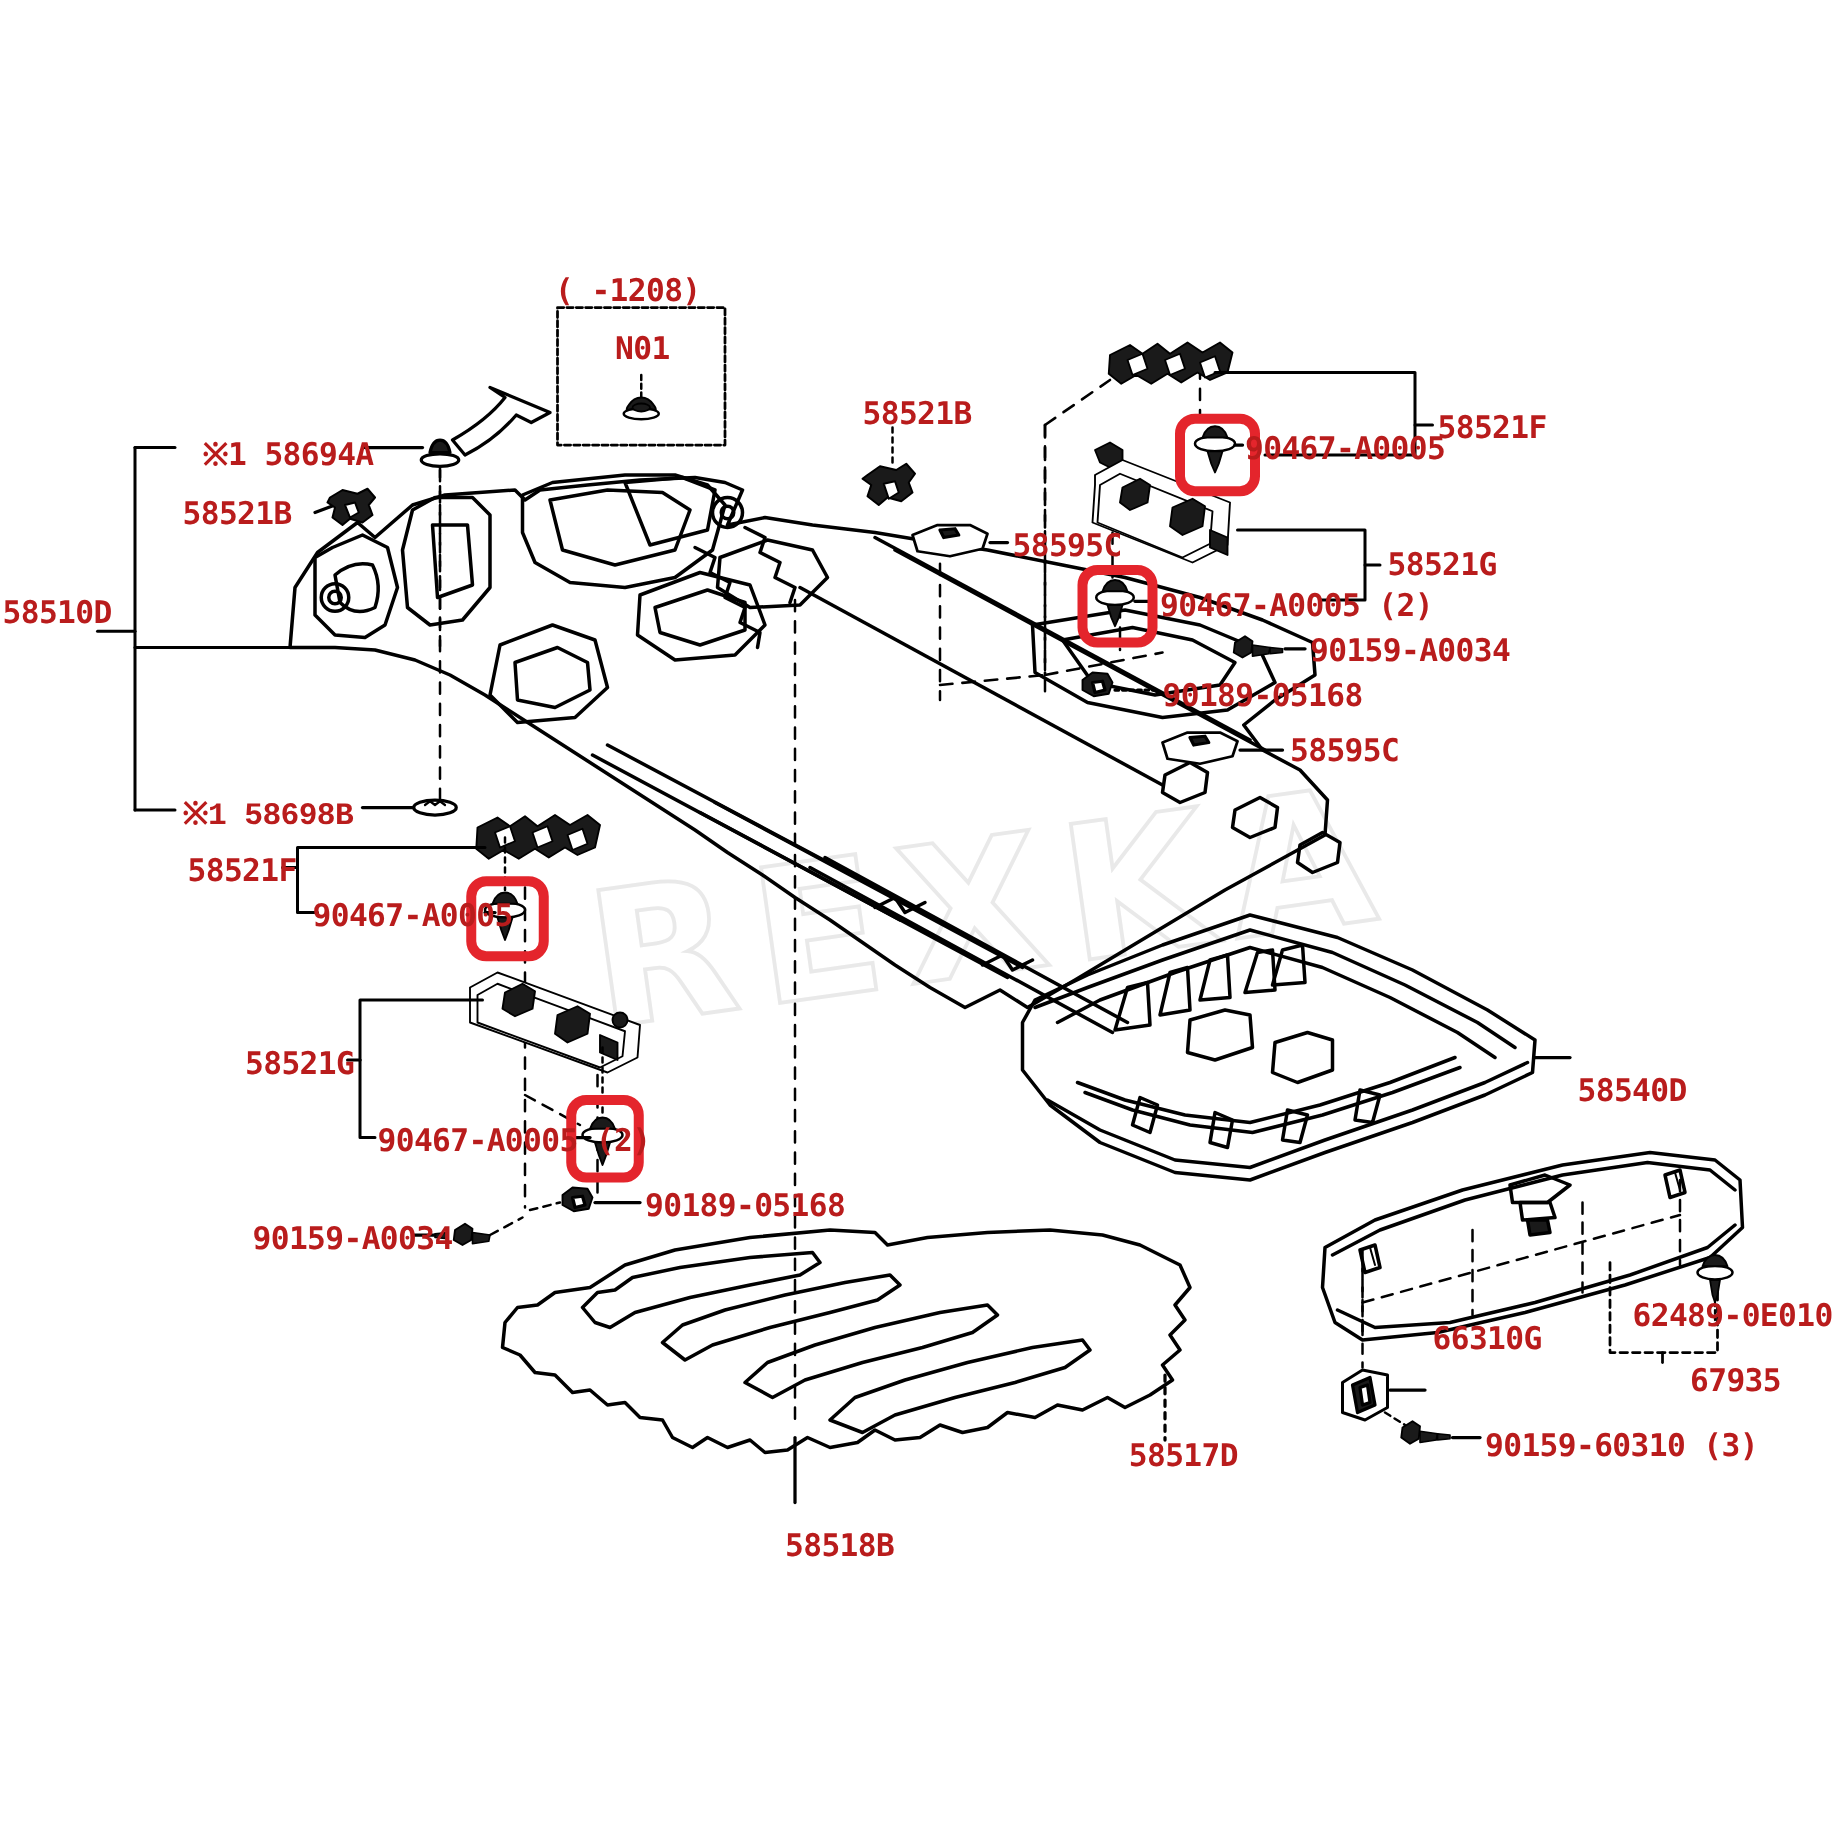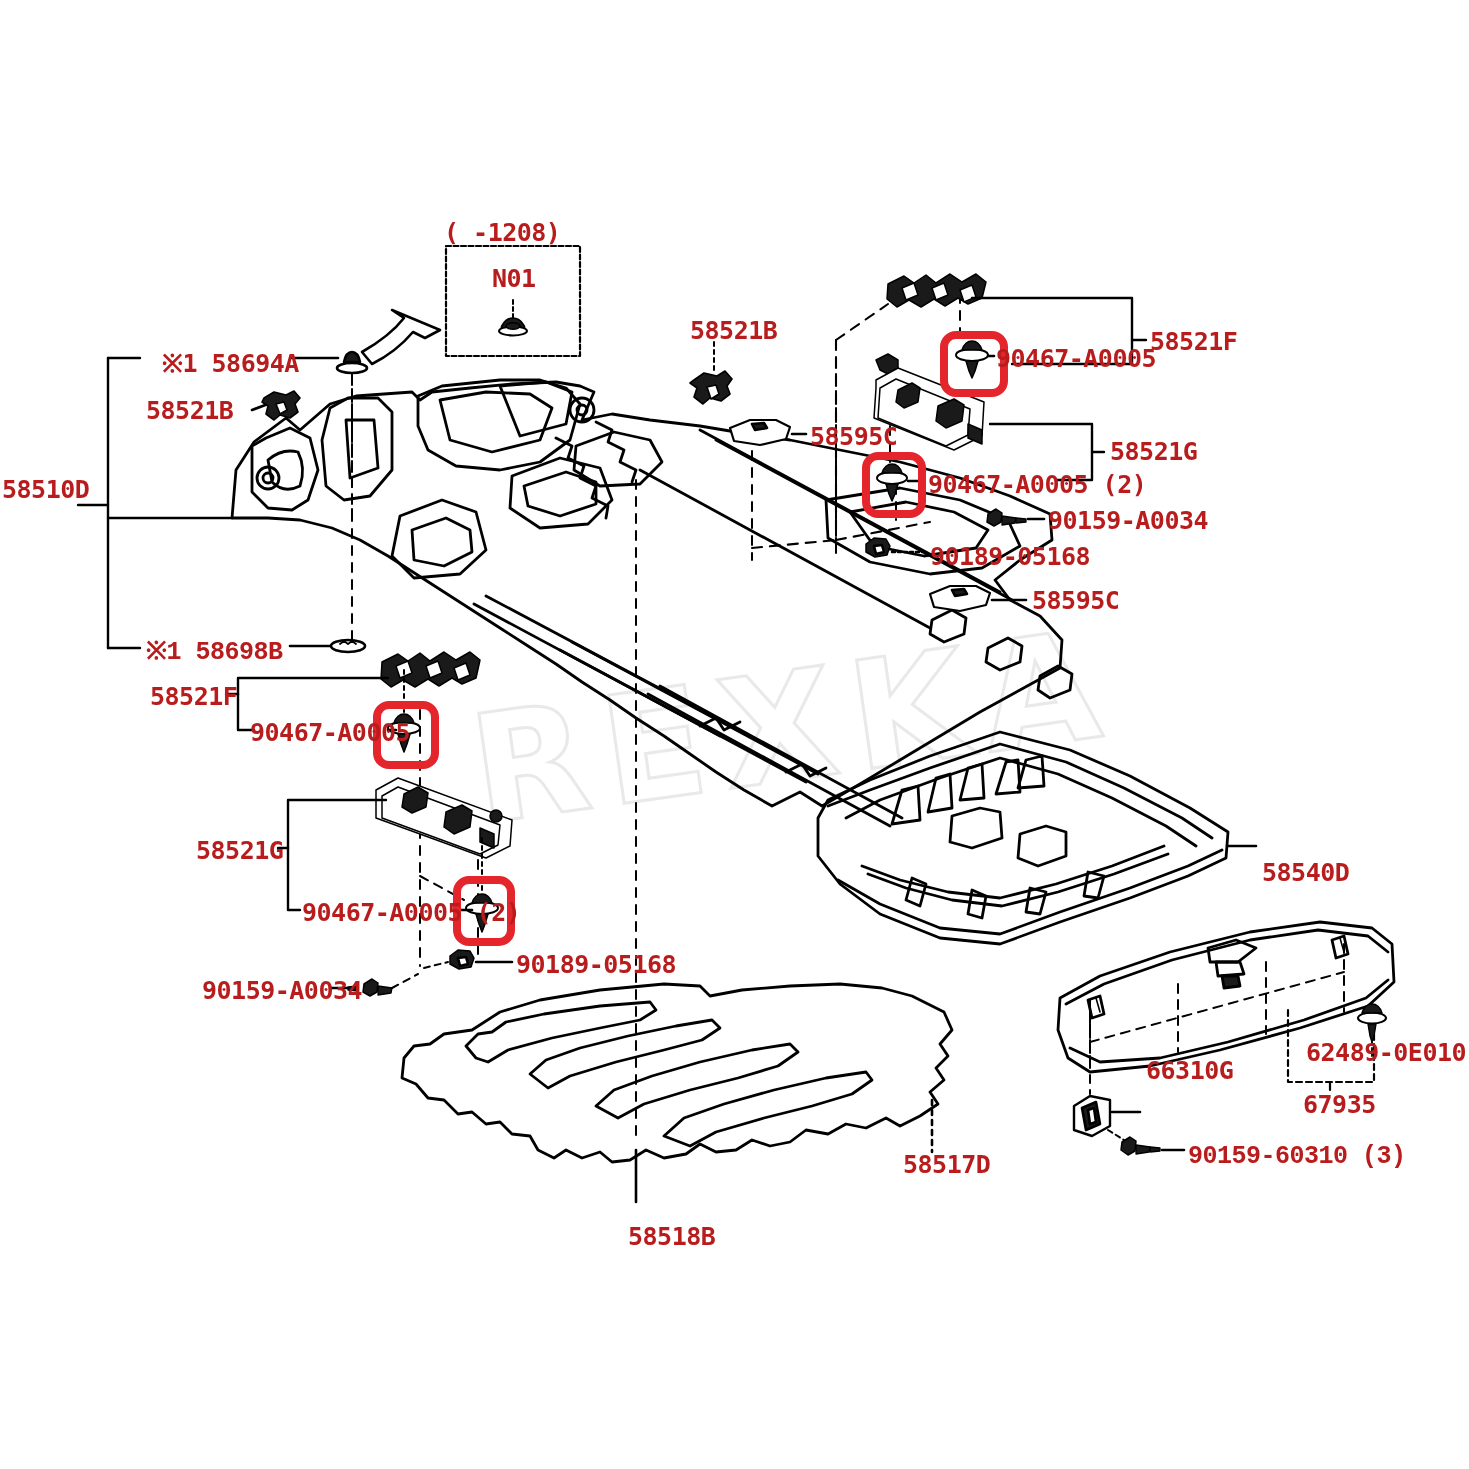--- a/index.html
+++ b/index.html
@@ -416,17 +416,17 @@
   <div class="lbl" style="left:810px;top:422px;">58595C</div>
   <div class="lbl" style="left:1032px;top:586px;">58595C</div>
   <div class="lbl" style="left:1150px;top:327px;">58521F</div>
   <div class="lbl" style="left:996px;top:344px;">90467-A0005</div>
   <div class="lbl" style="left:1110px;top:437px;">58521G</div>
   <div class="lbl" style="left:928px;top:470px;">90467-A0005 (2)</div>
   <div class="lbl" style="left:1048px;top:506px;">90159-A0034</div>
   <div class="lbl" style="left:930px;top:542px;">90189-05168</div>
   <div class="lbl" style="left:1262px;top:834px;margin-top:24px;">58540D</div>
   <div class="lbl" style="left:1306px;top:1038px;">62489-0E010 (6)</div>
-  <div class="lbl" style="left:1303px;top:1090px;">67935</div>
+  <div class="lbl" style="left:1352px;top:1090px;">67935</div>
   <div class="lbl" style="left:1146px;top:1056px;">66310G</div>
-  <div class="lbl" style="left:1188px;top:1142px;font-family:Liberation Mono, monospace;">90159-60310 (3)</div>
+  <div class="lbl" style="left:1188px;top:1142px;">90159-60310 (3)</div>
 
 </div>
 
 </body></html>

